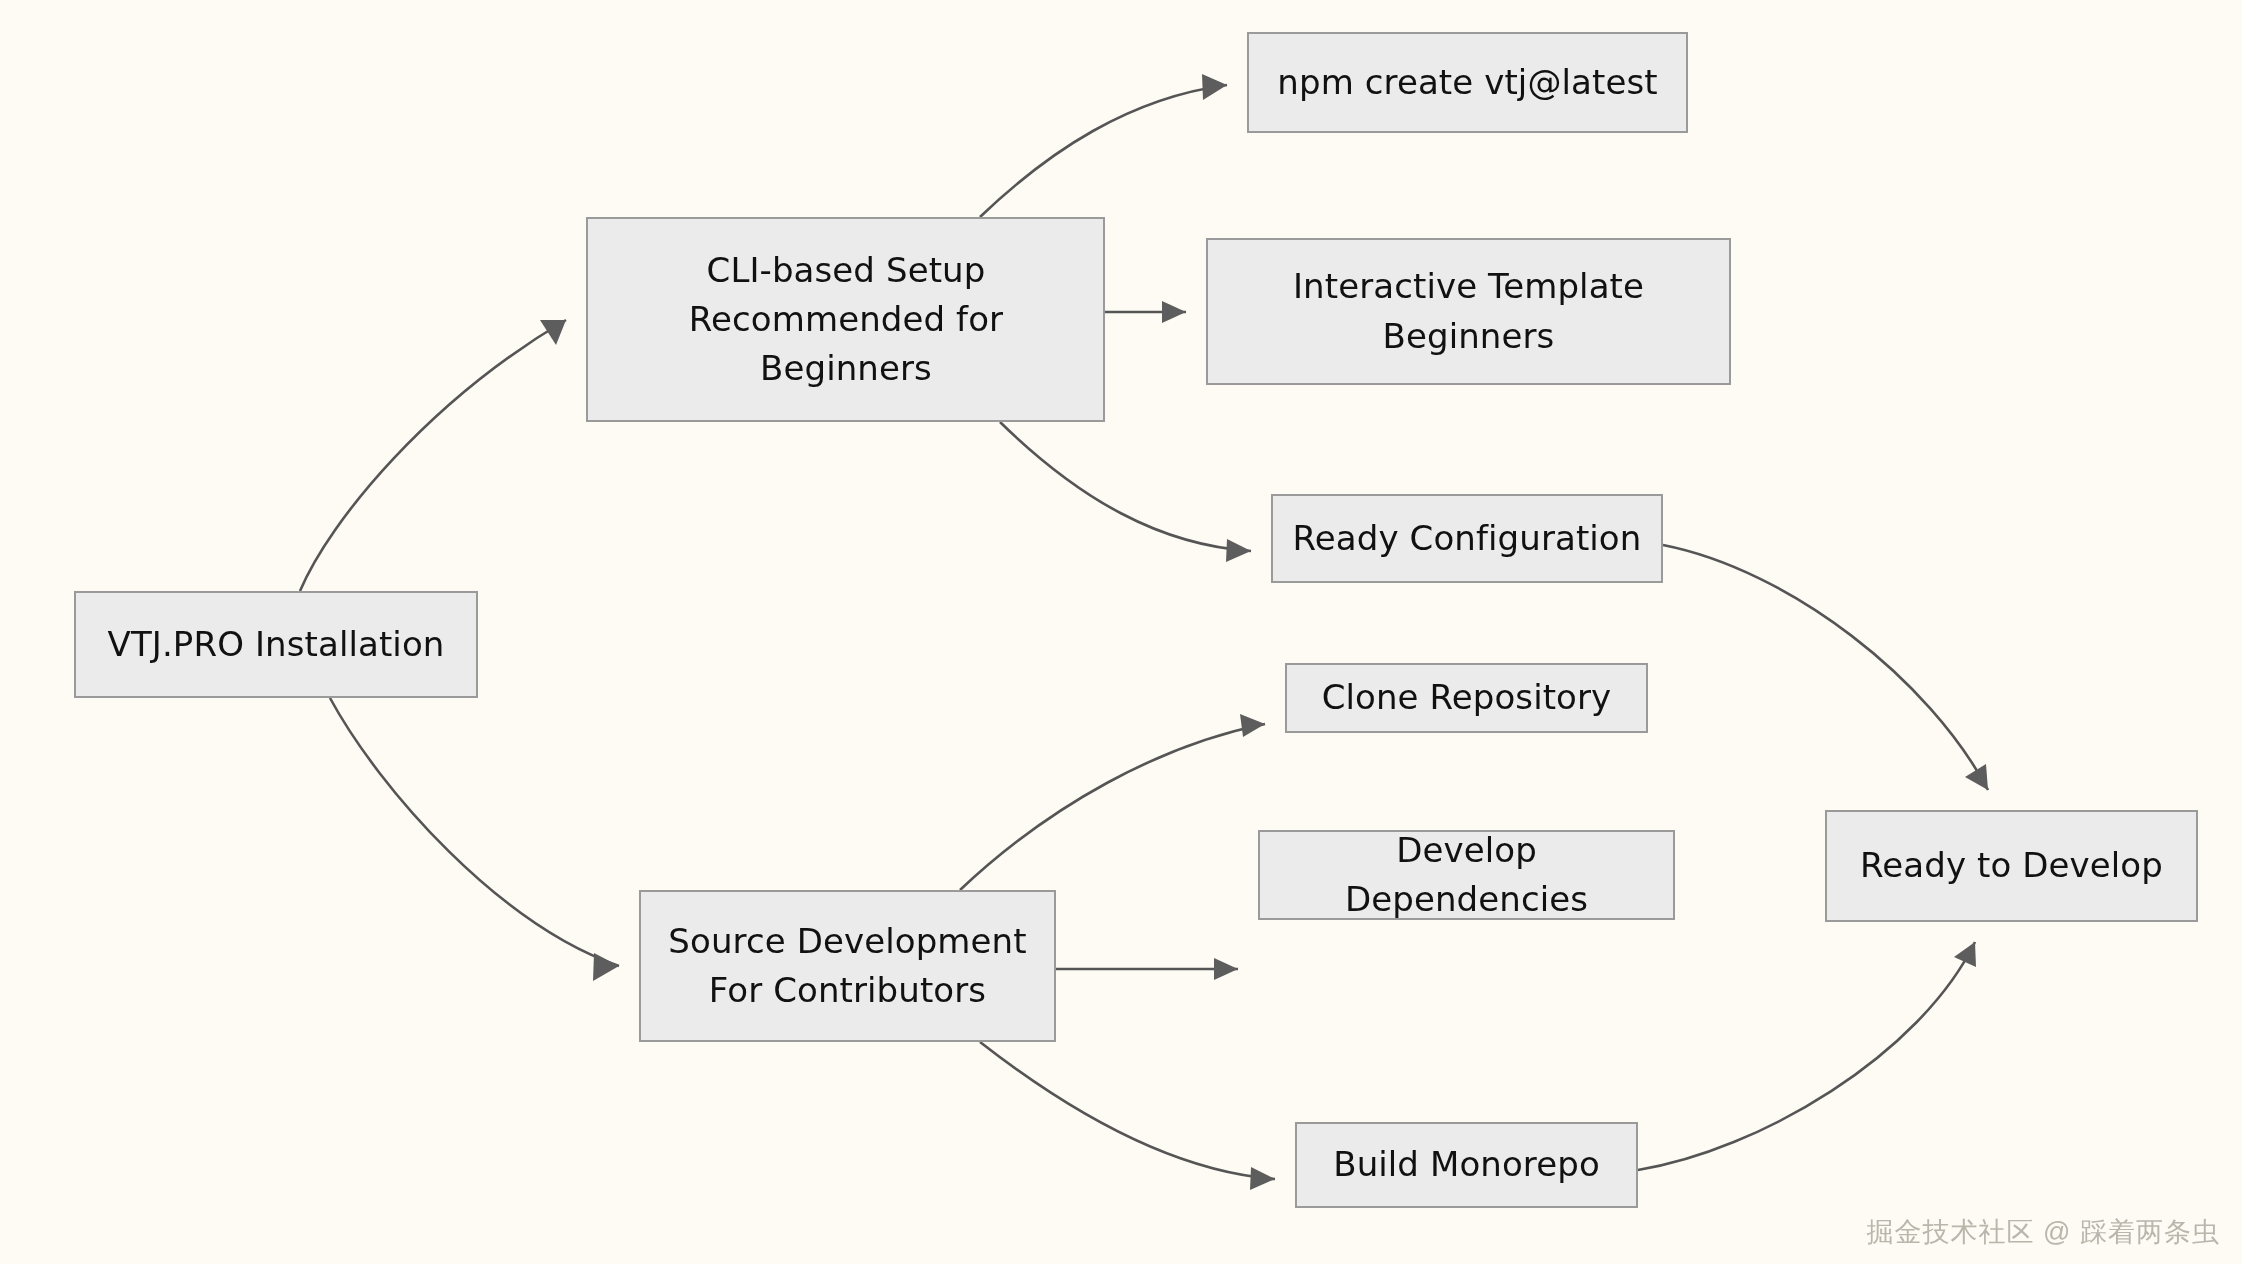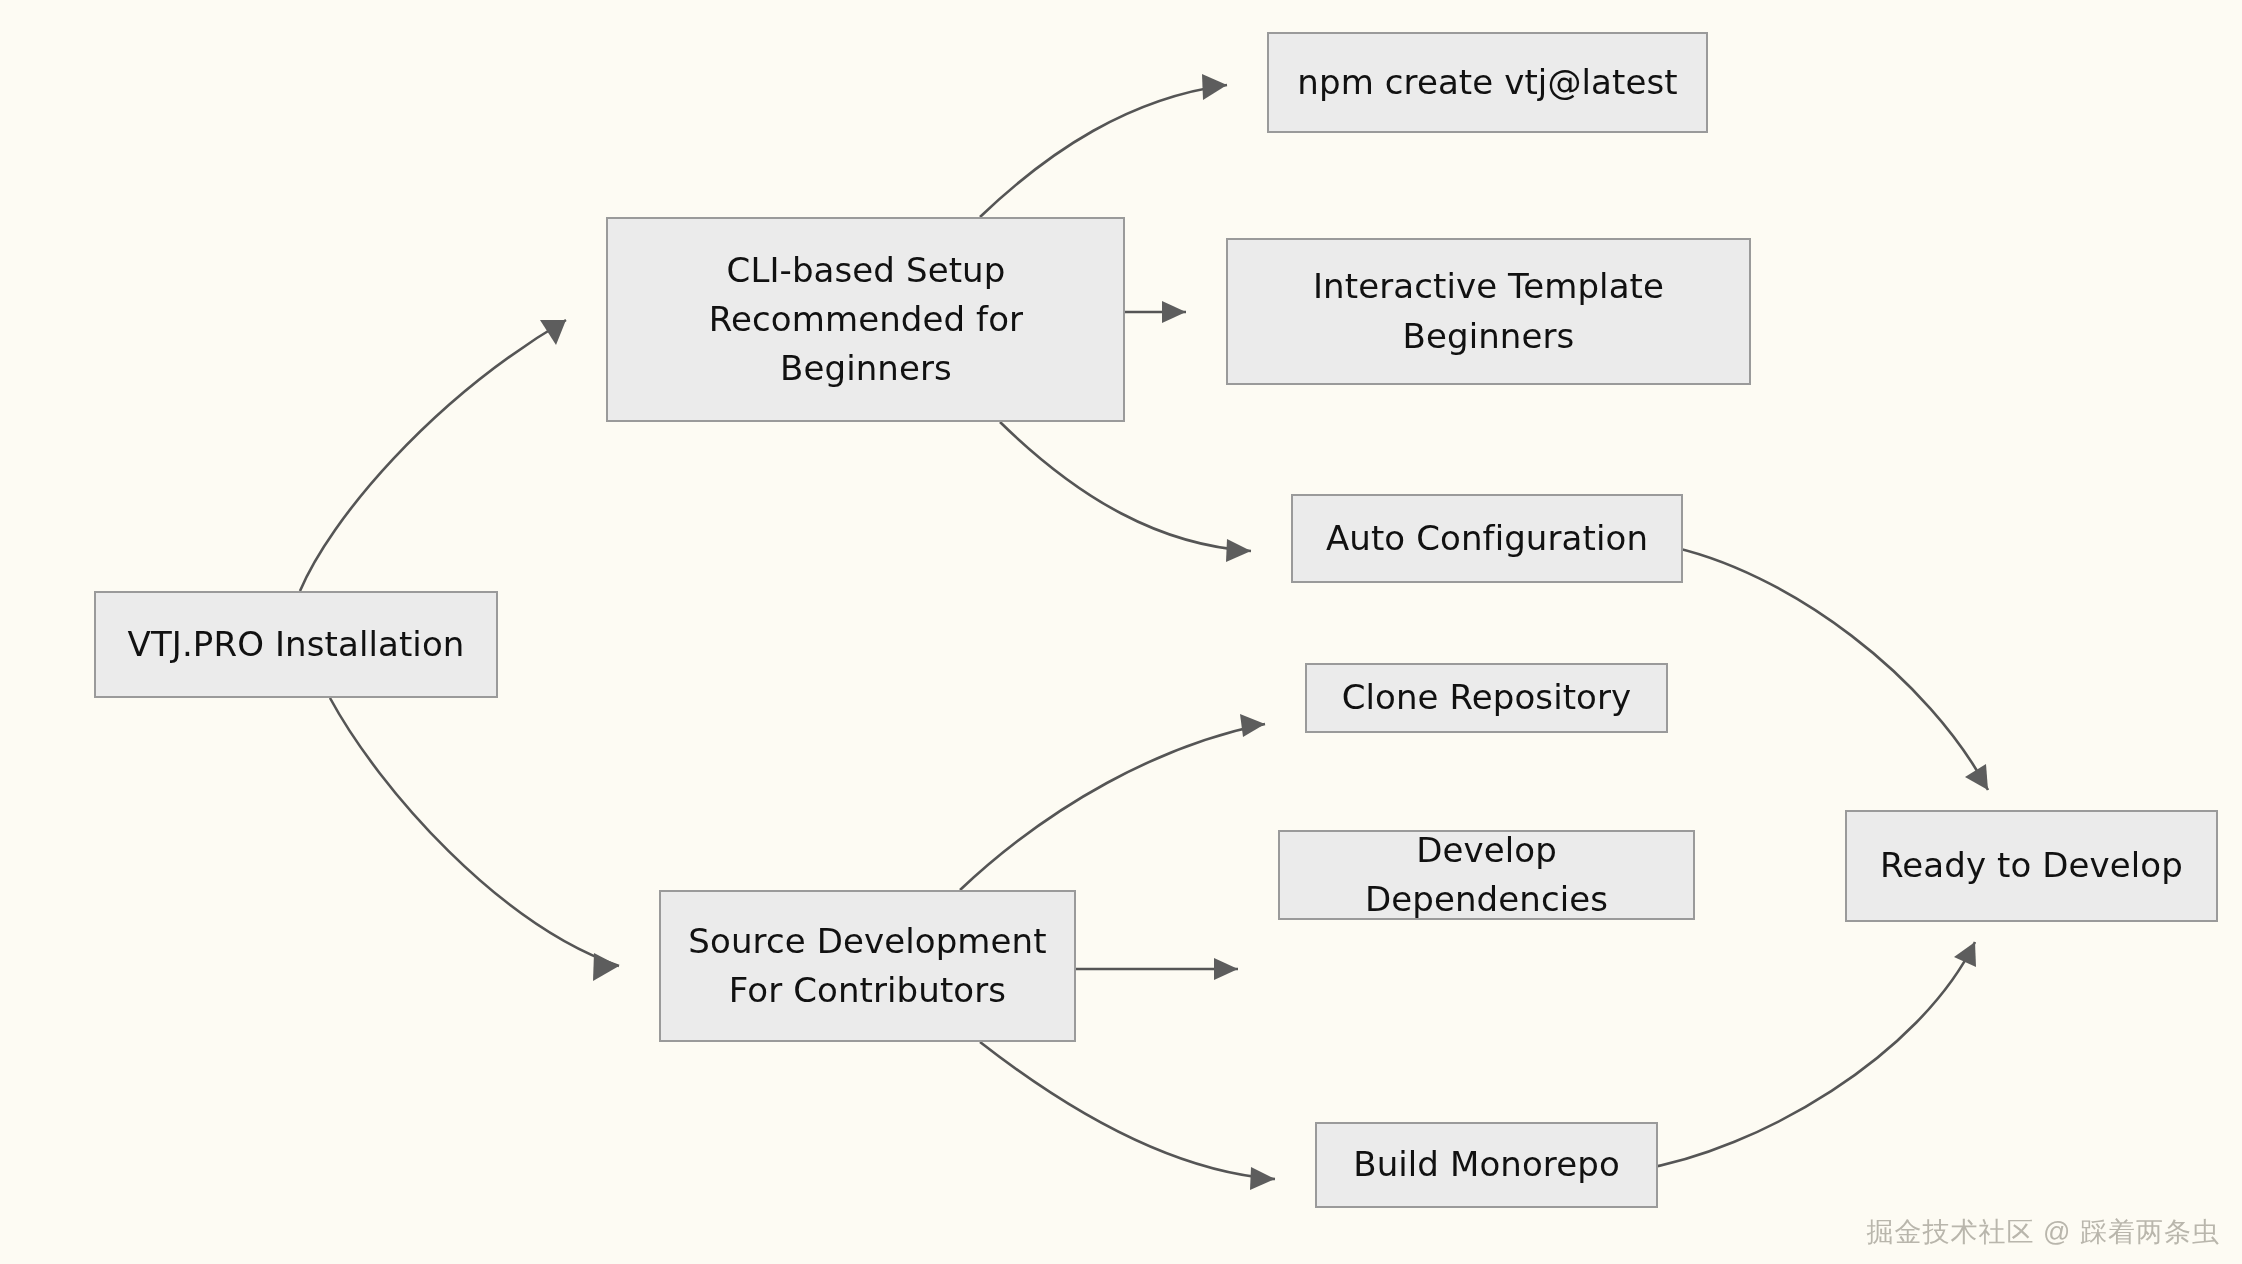--- a/index.html
+++ b/index.html
@@ -40,21 +40,20 @@
     display: flex;
     align-items: center;
     justify-content: flex-end;
     text-align: center;
     color: #111111;
     font-size: 34px;
     line-height: 1.45;
     letter-spacing: 0.1px;
     padding: 4px 10px;
     z-index: 2;
-    margin-left: 20px;
   }
   .node-label {
     display: block;
     width: 100%;
     white-space: pre-line;
   }
   #watermark {
     position: absolute;
     right: 22px;
     bottom: 14px;
@@ -137,21 +136,21 @@
   <div class="node" style="left:1247px; top:32px; width:441px; height:101px;">
     <span class="node-label">npm create vtj@latest</span>
   </div>
 
   <div class="node" style="left:1206px; top:238px; width:525px; height:147px;">
     <span class="node-label">Interactive Template
 Beginners</span>
   </div>
 
   <div class="node" style="left:1271px; top:494px; width:392px; height:89px;">
-    <span class="node-label">Auto Configuration</span>
+    <span class="node-label">Ready Configuration</span>
   </div>
 
   <div class="node" style="left:639px; top:890px; width:417px; height:152px;">
     <span class="node-label">Source Development
 For Contributors</span>
   </div>
 
   <div class="node" style="left:1285px; top:663px; width:363px; height:70px;">
     <span class="node-label">Clone Repository</span>
   </div>

